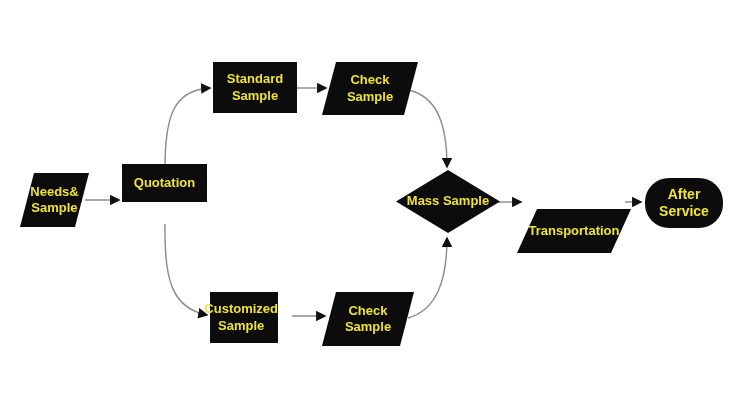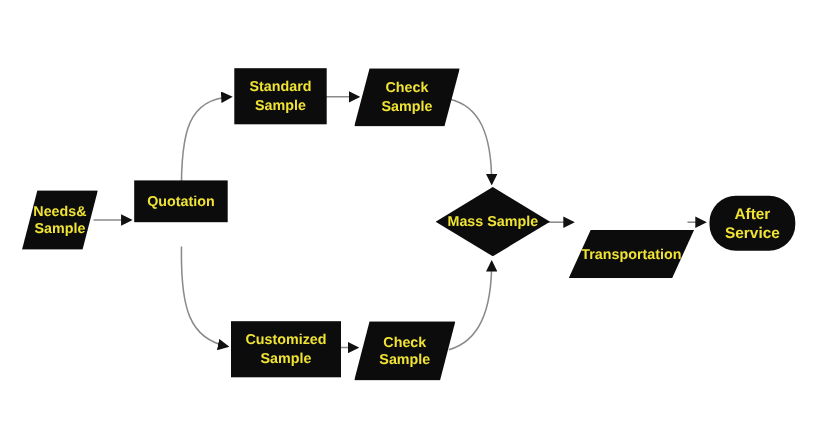--- a/index.html
+++ b/index.html
@@ -44,21 +44,21 @@
     line-height: 1.25;
     white-space: pre-line;
   }
   
   #n-needs        { left: 20px;  top: 173px; width: 69px;  height: 54px;
                     clip-path: polygon(14px 0, 100% 0, calc(100% - 14px) 100%, 0 100%); text-align: center; }
   #n-quotation    { left: 122px; top: 164px; width: 85px;  height: 38px; align-items: center; }
   #n-standard     { left: 213px; top: 62px;  width: 84px;  height: 51px; }
   #n-check-top    { left: 322px; top: 62px;  width: 96px;  height: 53px;
                     clip-path: polygon(14px 0, 100% 0, calc(100% - 14px) 100%, 0 100%); }
-  #n-customized   { left: 210px; top: 292px; width: 100px;  height: 51px; }
+  #n-customized   { left: 210px; top: 292px; width: 68px;  height: 51px; justify-content: flex-end; }
   #n-check-bottom { left: 322px; top: 292px; width: 92px;  height: 54px;
                     clip-path: polygon(14px 0, 100% 0, calc(100% - 14px) 100%, 0 100%); }
   #n-mass         { left: 396px; top: 170px; width: 104px; height: 63px;
                     clip-path: polygon(50% 0, 100% 50%, 50% 100%, 0 50%); }
   #n-transport    { left: 517px; top: 179px; width: 114px; height: 44px;
                     clip-path: polygon(20px 0, 100% 0, calc(100% - 20px) 100%, 0 100%); margin-top: 30px; }
   #n-after        { left: 645px; top: 178px; width: 78px;  height: 50px;
                     border-radius: 24px; font-size: 14px; }
 </style>
 </head>

